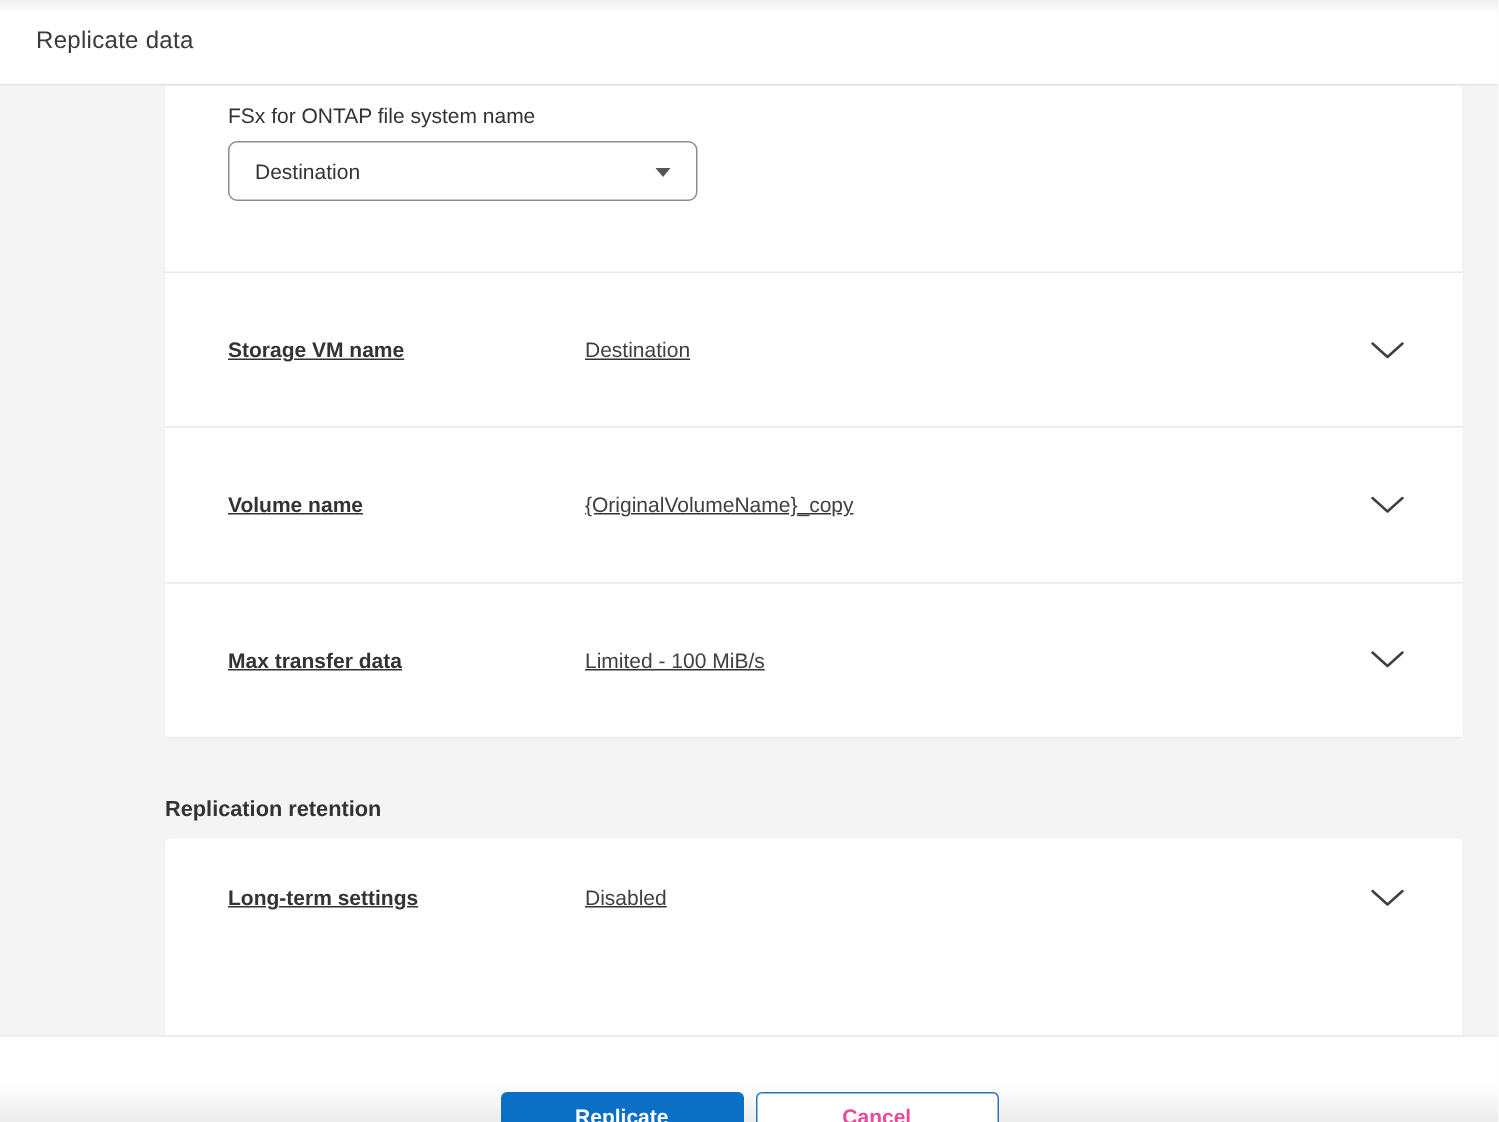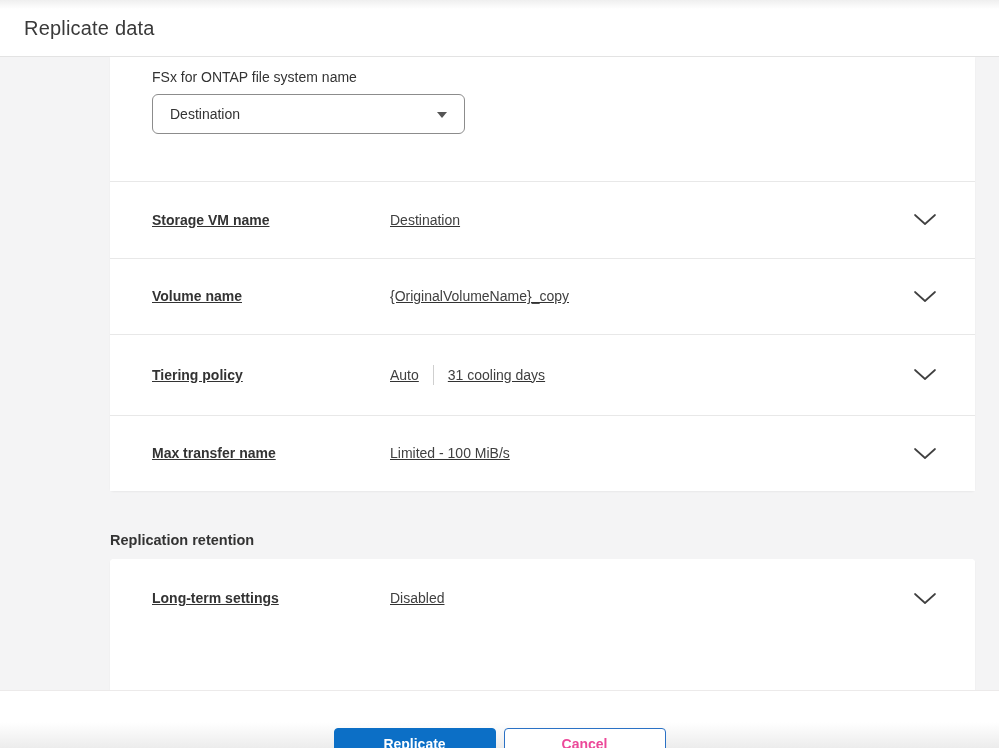--- a/index.html
+++ b/index.html
@@ -10,21 +10,21 @@
     font-family:"Liberation Sans","DejaVu Sans",sans-serif;
     color:#333333; font-size:14px;
   }
   
   .header {
     position:absolute; top:0; left:0; width:999px; height:57px;
     background:linear-gradient(#efefef, #ffffff 9px);
     border-bottom:1px solid #e3e3e3; z-index:5;
     display:flex; align-items:center; padding-left:24px;
   }
-  .header-title { font-size:20px; font-weight:500; color:#3a3a3a; letter-spacing:.2px; }
+  .header-title { font-size:16px; font-weight:500; color:#3a3a3a; letter-spacing:.2px; }
 
   
   .body { position:absolute; top:57px; left:0; width:999px; height:633px; background:#F4F4F5; }
 
   .card {
     position:absolute; left:110px; width:865px; background:#ffffff;
     box-shadow:0 1px 2px rgba(0,0,0,0.05);
   }
   .card1 { top:0; height:434px; border-radius:0 0 4px 4px; display:flex; flex-direction:column; }
   .card2 { top:502px; height:131px; border-radius:4px 4px 0 0; overflow:hidden; }
@@ -105,34 +105,23 @@
       </div>
 
       <div class="row">
         <div class="row-label">Volume name</div>
         <div class="row-value">{OriginalVolumeName}_copy</div>
         <svg class="chevron" viewBox="0 0 24 13">
             <polyline points="2,2 12,11 22,2"></polyline>
           </svg>
       </div>
 
-      <div class="row">
-        <div class="row-label">Tiering policy</div>
-        <div class="row-value">
-          <span>Auto</span>
-          <span class="value-sep"></span>
-          <span>31 cooling days</span>
-        </div>
-        <svg class="chevron" viewBox="0 0 24 13">
-            <polyline points="2,2 12,11 22,2"></polyline>
-          </svg>
-      </div>
 
       <div class="row">
-        <div class="row-label">Max transfer name</div>
+        <div class="row-label">Max transfer data</div>
         <div class="row-value">Limited - 100 MiB/s</div>
         <svg class="chevron" viewBox="0 0 24 13">
             <polyline points="2,2 12,11 22,2"></polyline>
           </svg>
       </div>
     </div>
 
     <div class="section-heading">Replication retention</div>
 
     <div class="card card2">

